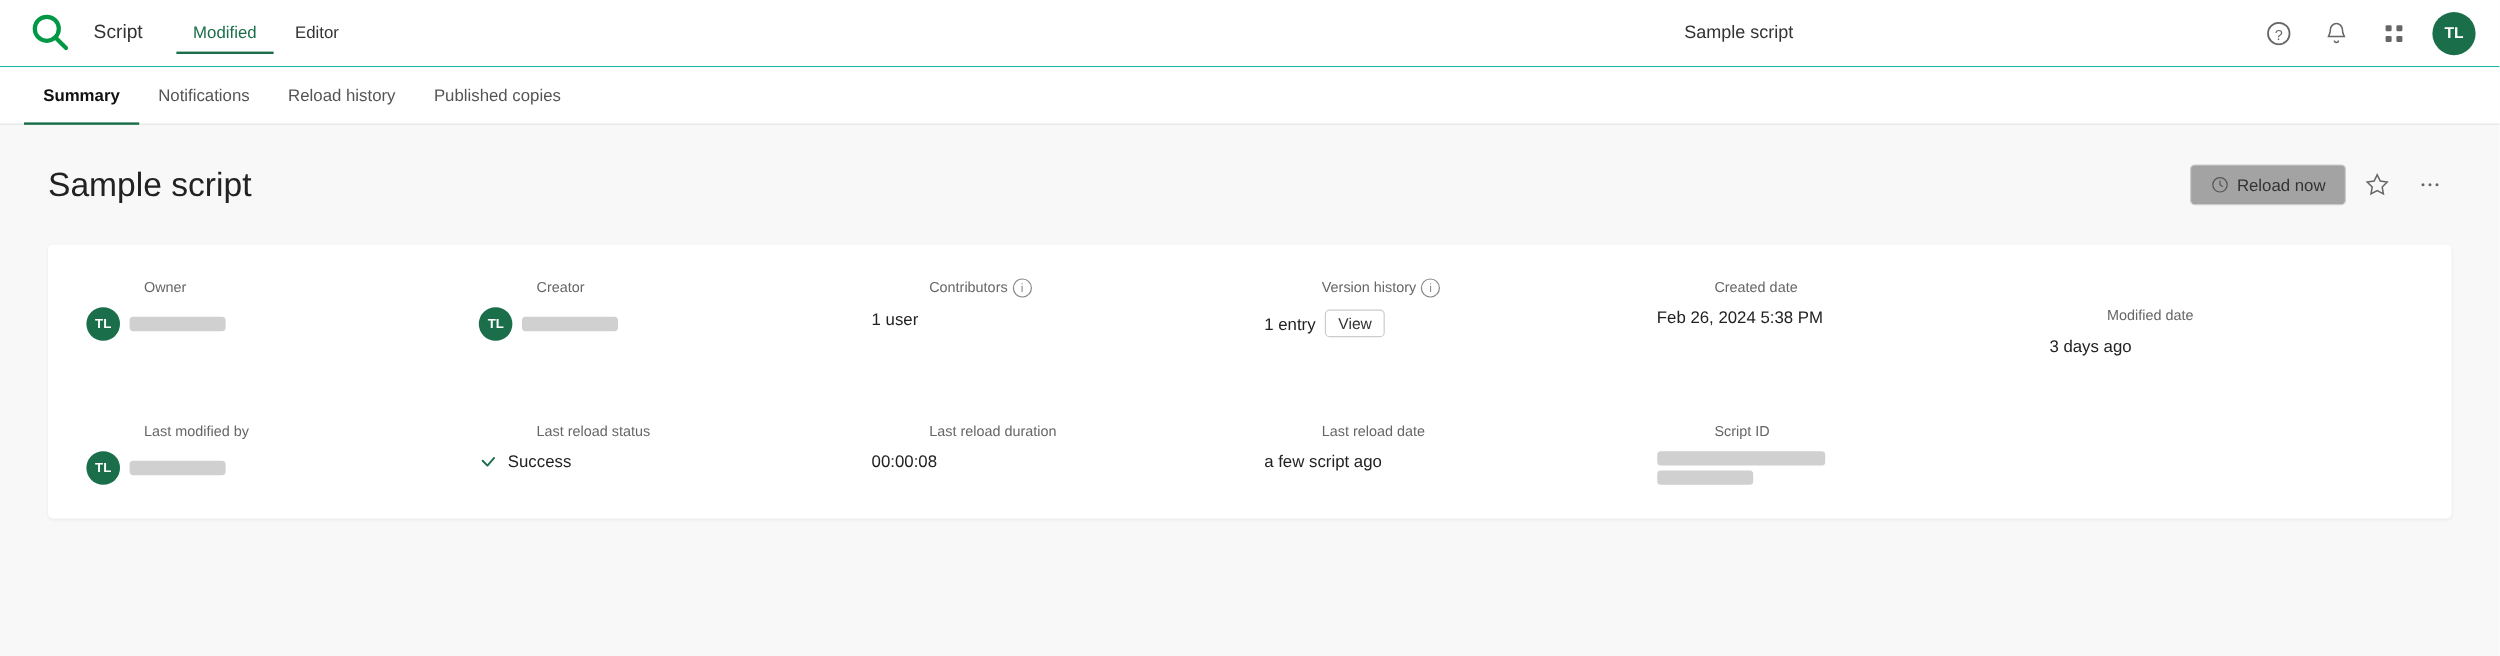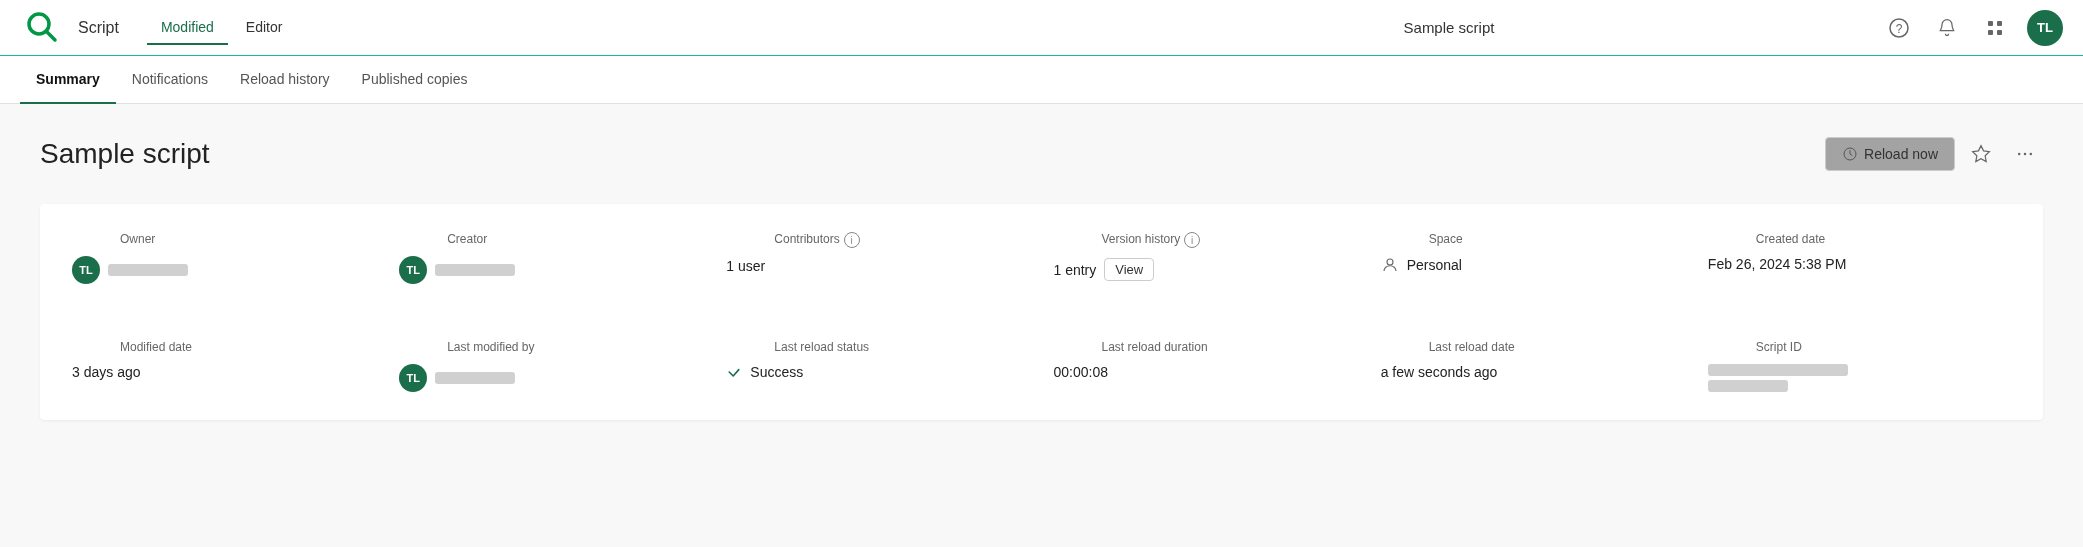--- a/index.html
+++ b/index.html
@@ -346,30 +346,20 @@
       <div class="label-row">
         <span class="meta-label">Version history</span>
         <span class="info-icon">i</span>
       </div>
       <div class="meta-value-row">
         <span class="meta-value">1 entry</span>
         <button class="view-btn">View</button>
       </div>
     </div>
 
-    <div class="meta-item">
-      <span class="meta-label">Space</span>
-      <div class="meta-value-row">
-        <svg width="18" height="18" viewBox="0 0 24 24" fill="none" xmlns="http://www.w3.org/2000/svg">
-          <circle cx="12" cy="8" r="4" stroke="#666" stroke-width="1.5" fill="none"></circle>
-          <path d="M4 20c0-4 3.6-7 8-7s8 3 8 7" stroke="#666" stroke-width="1.5" fill="none"></path>
-        </svg>
-        <span class="meta-value">Personal</span>
-      </div>
-    </div>
 
     <div class="meta-item">
       <span class="meta-label">Created date</span>
       <span class="meta-value">Feb 26, 2024 5:38 PM</span>
     </div>
 
     <div class="meta-item meta-row-2">
       <span class="meta-label">Modified date</span>
       <span class="meta-value">3 days ago</span>
     </div>
@@ -392,21 +382,21 @@
       </div>
     </div>
 
     <div class="meta-item meta-row-2">
       <span class="meta-label">Last reload duration</span>
       <span class="meta-value">00:00:08</span>
     </div>
 
     <div class="meta-item meta-row-2">
       <span class="meta-label">Last reload date</span>
-      <span class="meta-value">a few seconds ago</span>
+      <span class="meta-value">a few script ago</span>
     </div>
 
     <div class="meta-item meta-row-2">
       <span class="meta-label">Script ID</span>
       <div class="redacted-block">
         <span class="redacted-bar" style="width:140px;"></span>
         <span class="redacted-bar" style="width:80px;"></span>
       </div>
     </div>
 

